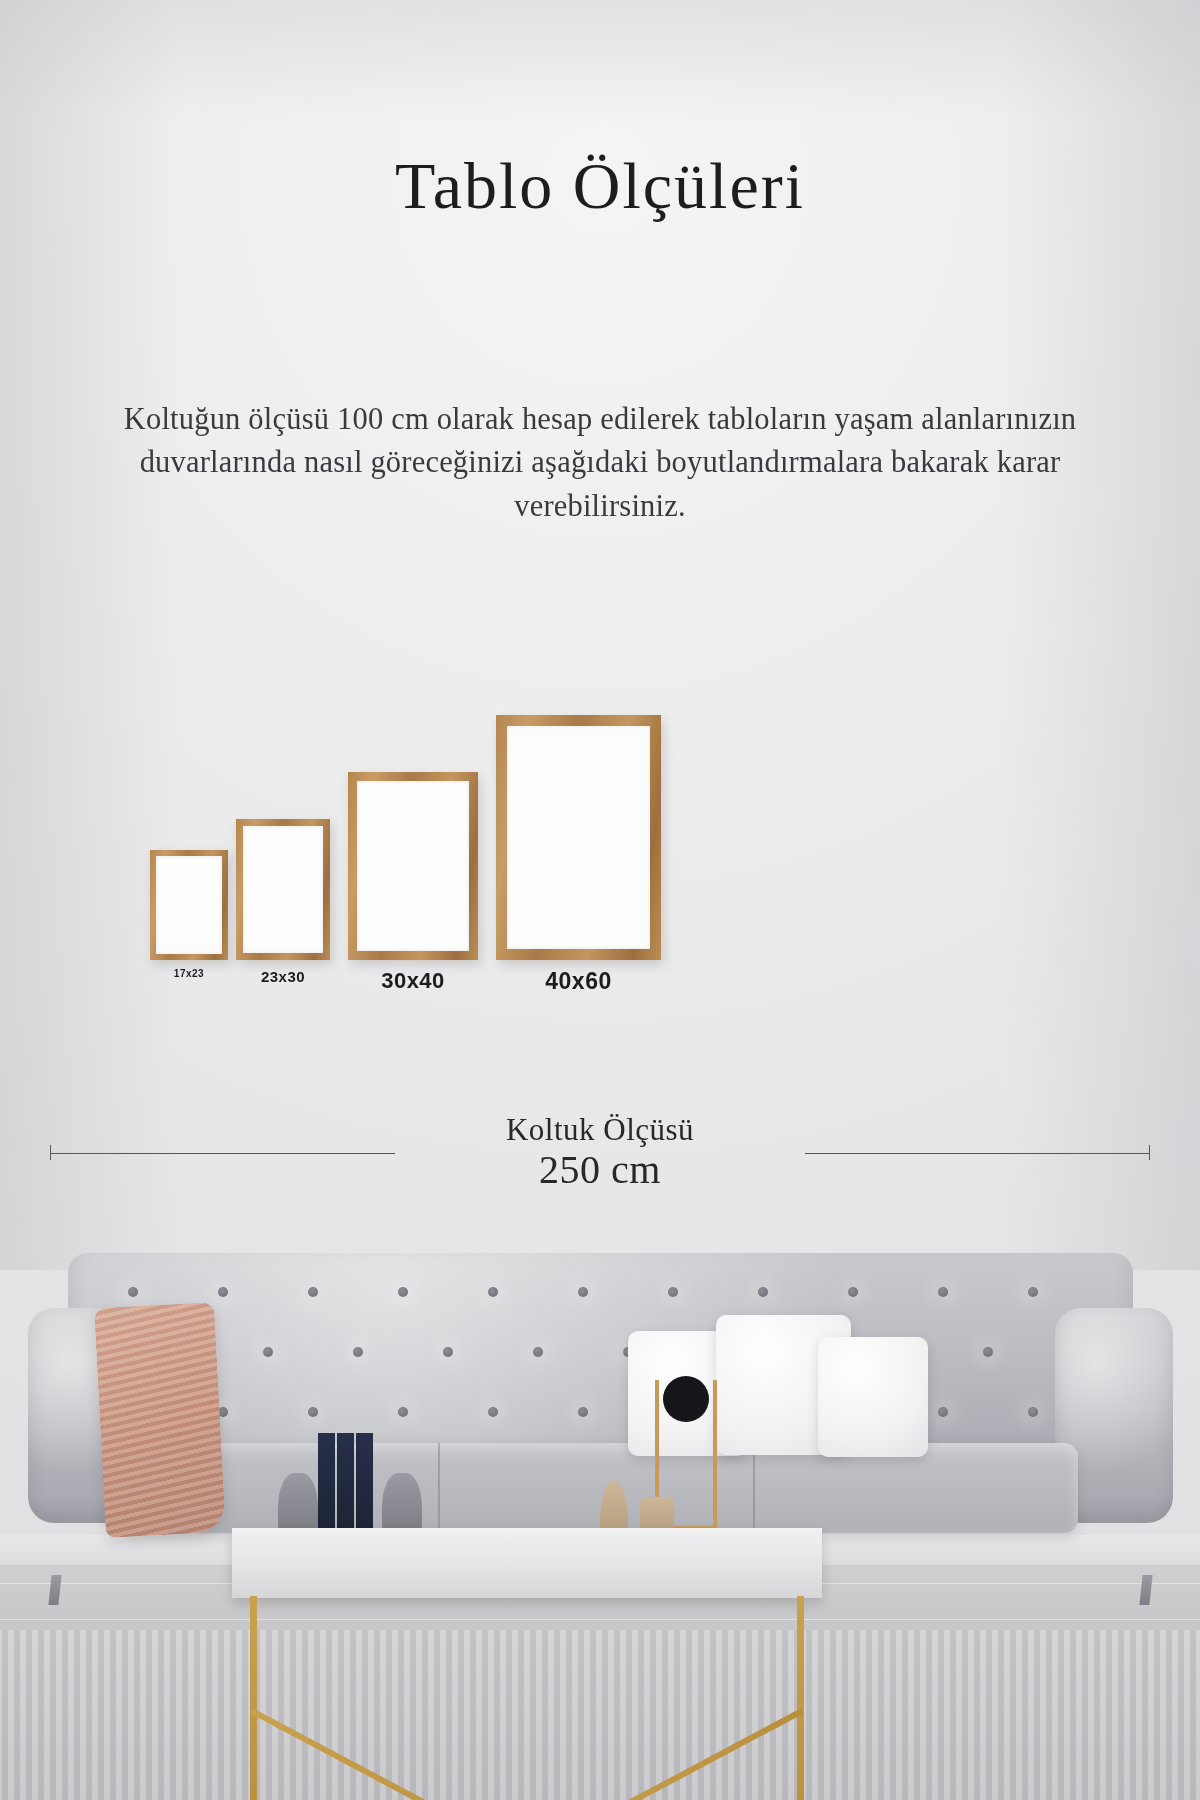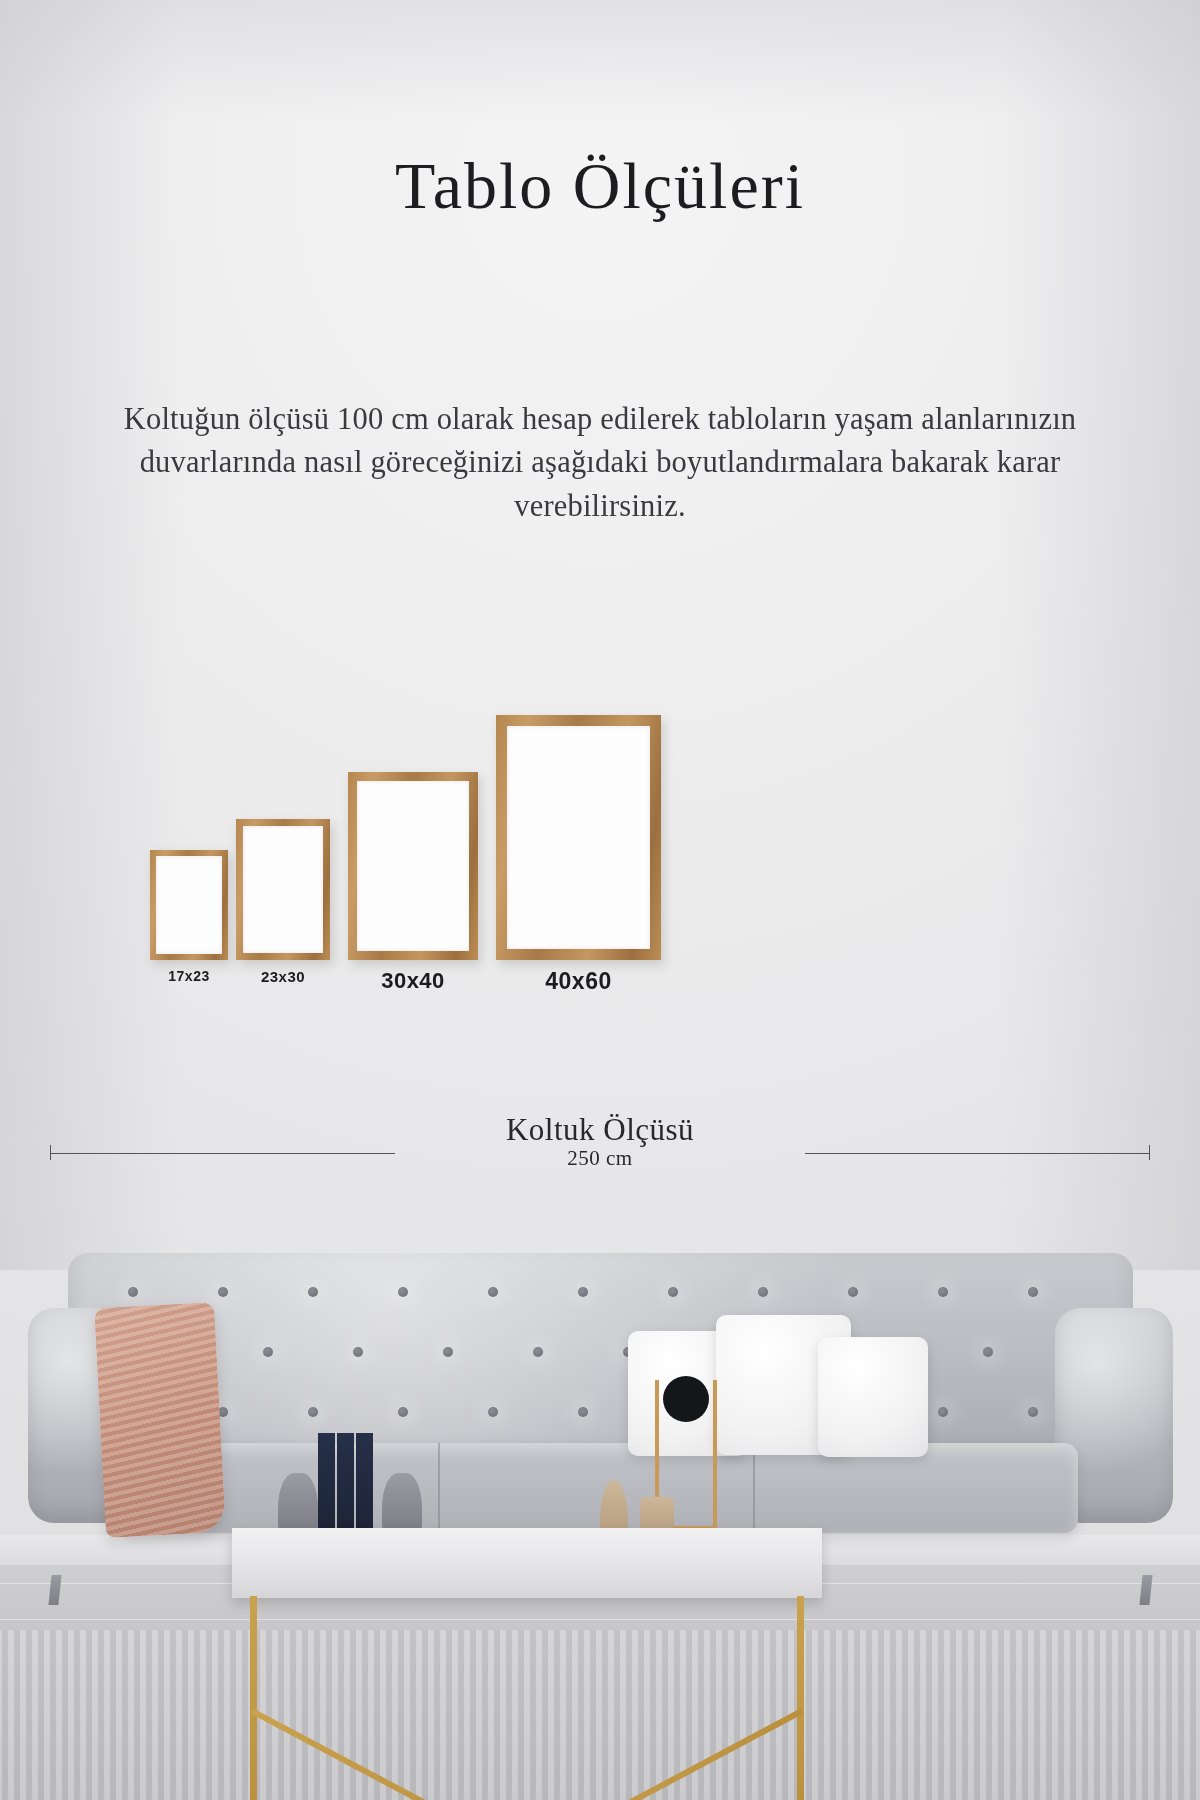--- a/index.html
+++ b/index.html
@@ -133,21 +133,21 @@
     position: absolute;
     left: 50%;
     transform: translateX(-50%);
     top: 1112px;
     text-align: center;
     font-family: "Liberation Serif", serif;
     color: #28282b;
     line-height: 1.14;
   }
   .measure-text .m1 { font-size: 31px; letter-spacing: 0.5px; }
-  .measure-text .m2 { font-size: 21px; letter-spacing: 0.5px; }
+  .measure-text .m2 { font-size: 40px; letter-spacing: 0.5px; }
 
   
   .room {
     position: absolute;
     left: 0; right: 0;
     top: 1235px;
     bottom: 0;
     overflow: hidden;
   }
   .floor {
@@ -322,21 +322,21 @@
 
   <div class="title">Tablo Ölçüleri</div>
   <div class="subtitle">Koltuğun ölçüsü 100 cm olarak hesap edilerek tabloların yaşam alanlarınızın duvarlarında nasıl göreceğinizi aşağıdaki boyutlandırmalara bakarak karar verebilirsiniz.</div>
 
   <div class="frames">
 
     <div class="frame-item" style="left:0px;">
       <div class="frame" style="width:78px;height:110px;padding:6px;">
         <div class="mat" style="inset:6px;"></div>
       </div>
-      <div class="frame-label" style="top:118px;font-size:14px;">17x23</div>
+      <div class="frame-label" style="top:118px;font-size:10px;">17x23</div>
     </div>
 
     <div class="frame-item" style="left:86px;">
       <div class="frame" style="width:94px;height:141px;padding:7px;">
         <div class="mat" style="inset:7px;"></div>
       </div>
       <div class="frame-label" style="top:149px;font-size:15px;">23x30</div>
     </div>
 
     <div class="frame-item" style="left:198px;">

